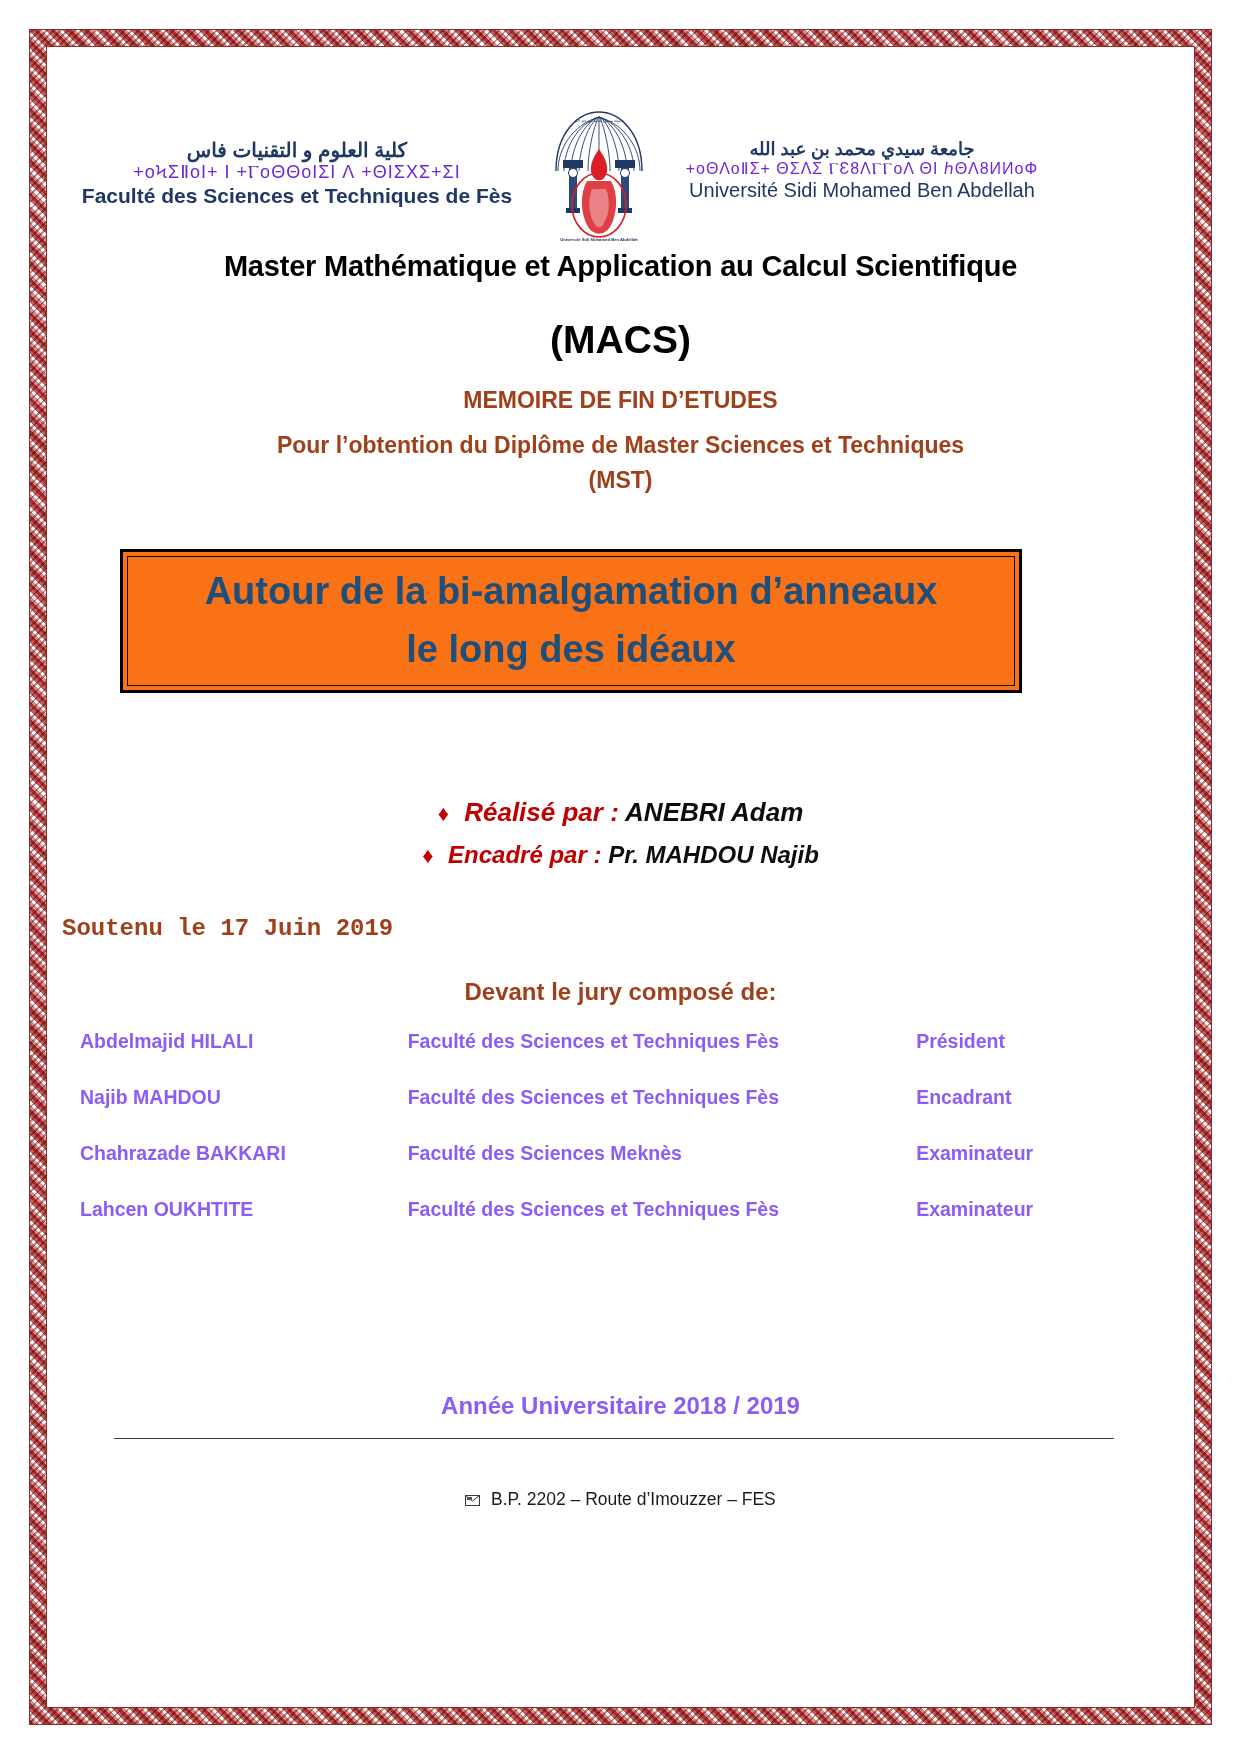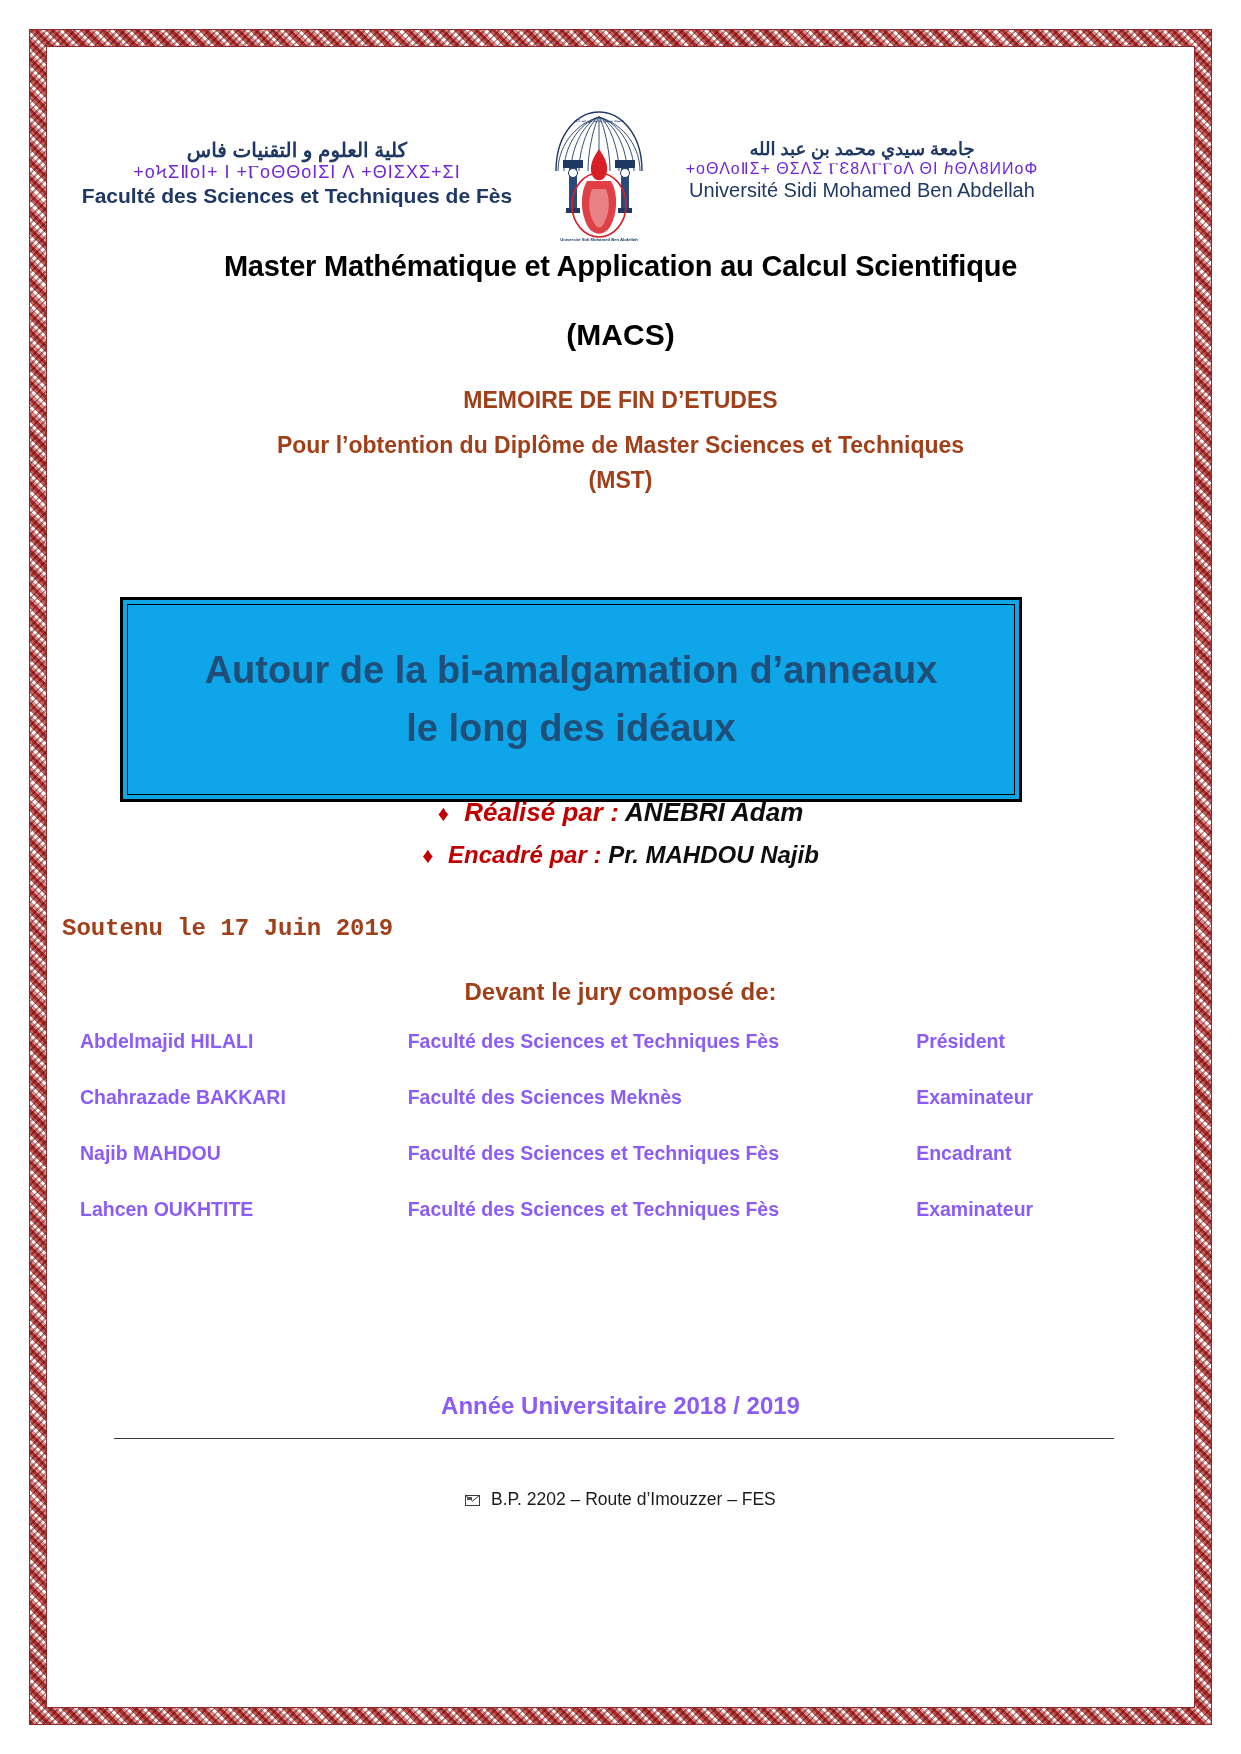--- a/index.html
+++ b/index.html
@@ -121,21 +121,21 @@
     text-align: center;
     font-size: 29px;
     font-weight: bold;
     color: #000000;
     letter-spacing: -0.2px;
   }
   .master-sub {
     position: absolute;
     left: 0; top: 256px; width: 1117px;
     text-align: center;
-    font-size: 30px;
+    font-size: 39px;
     font-weight: bold;
     color: #000000;
   }
   .memoire {
     position: absolute;
     left: 0; top: 325px; width: 1117px;
     text-align: center;
     font-size: 23px;
     font-weight: bold;
     color: #a0401a;
@@ -149,25 +149,24 @@
     color: #a0401a;
     line-height: 1.5;
   }
 
   
   .title-box-outer {
     position: absolute;
     left: 58px;
     top: 487px;
     width: 902px;
-    height: 205px;
+    height: 144px;
     border: 3px solid #000000;
     box-sizing: border-box;
-    background: #0ea5e9;
-    margin-top: 48px;
+    background: #f97316;
   }
   .title-box-inner {
     position: absolute;
     left: 4px; top: 4px; right: 4px; bottom: 4px;
     border: 1px solid #000000;
     box-sizing: border-box;
     display: flex;
     align-items: center;
     justify-content: center;
   }
@@ -378,28 +377,28 @@
     <div class="jury-head">Devant le jury composé de:</div>
 
     <table class="jury-table">
       <tbody>
         <tr>
           <td class="c-name">Abdelmajid HILALI</td>
           <td class="c-inst">Faculté des Sciences et Techniques Fès</td>
           <td class="c-role">Président</td>
         </tr>
         <tr>
+          <td class="c-name">Najib MAHDOU</td>
+          <td class="c-inst">Faculté des Sciences et Techniques Fès</td>
+          <td class="c-role">Encadrant</td>
+        </tr>
+        <tr>
           <td class="c-name">Chahrazade  BAKKARI</td>
           <td class="c-inst">Faculté des Sciences Meknès</td>
           <td class="c-role">Examinateur</td>
-        </tr>
-        <tr>
-          <td class="c-name">Najib MAHDOU</td>
-          <td class="c-inst">Faculté des Sciences et Techniques Fès</td>
-          <td class="c-role">Encadrant</td>
         </tr>
         <tr>
           <td class="c-name">Lahcen  OUKHTITE</td>
           <td class="c-inst">Faculté des Sciences et Techniques Fès</td>
           <td class="c-role">Examinateur</td>
         </tr>
       </tbody>
     </table>
 
     <div class="annee">Année Universitaire 2018 / 2019</div>

